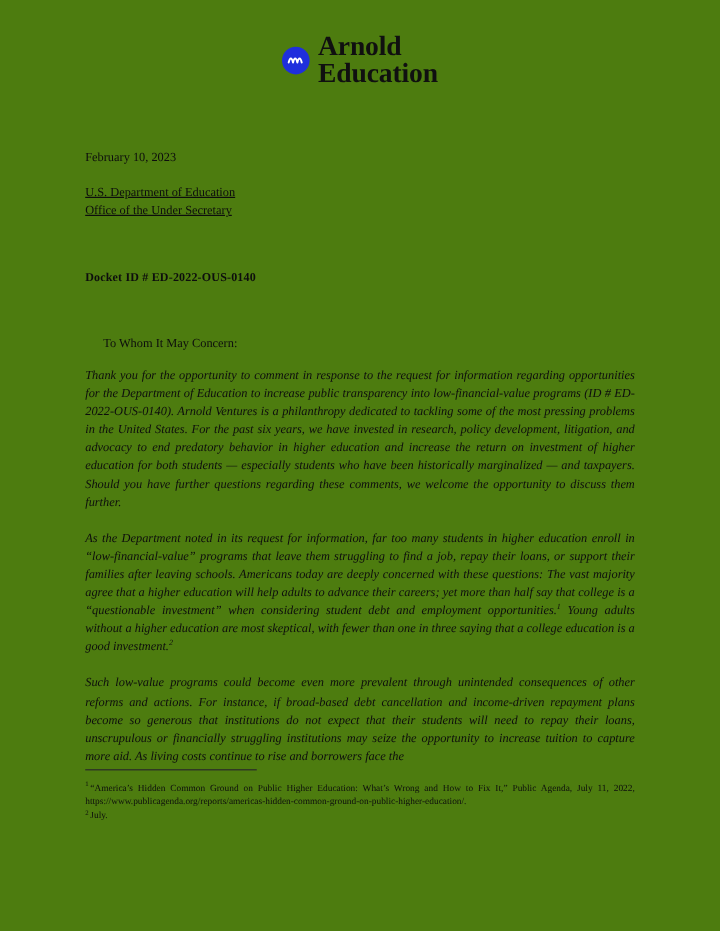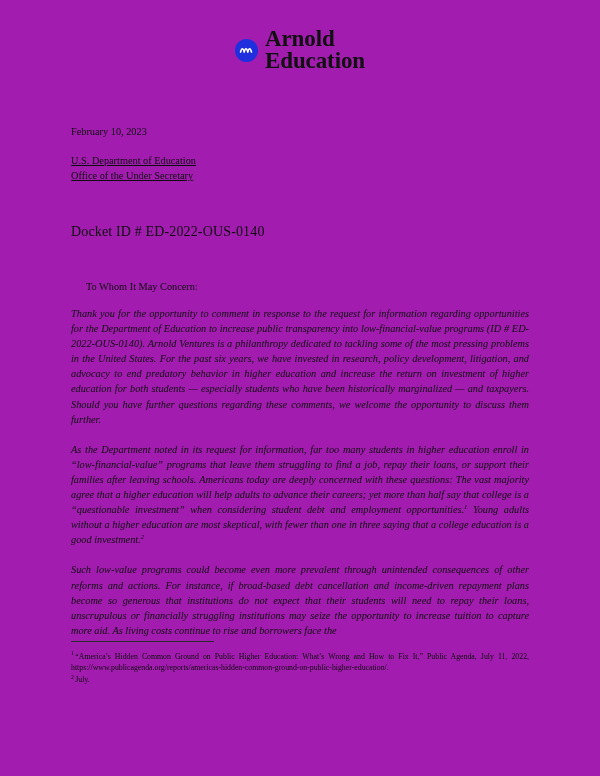--- a/index.html
+++ b/index.html
@@ -15,21 +15,21 @@
     color: #0d0d0d;
     overflow: hidden;
   }
 
   .page {
     position: absolute;
     left: 0;
     top: 0;
     width: 600px;
     height: 776px;
-    background: #a21caf;
+    background: #4d7c0f;
   }
 
   
   .letterhead {
     position: absolute;
     left: 0;
     top: 28px;
     width: 600px;
     display: flex;
     justify-content: center;
@@ -87,22 +87,22 @@
     left: 0;
     font-size: 10.3px;
     line-height: 15.2px;
   }
   .recipient div { white-space: nowrap; text-decoration: underline; }
 
   .docket {
     position: absolute;
     top: 224px;
     left: 0;
-    font-size: 14px;
-    font-weight: 400;
+    font-size: 10px;
+    font-weight: 700;
     line-height: 15px;
     letter-spacing: 0.15px;
   }
 
   .salutation {
     position: absolute;
     top: 279px;
     left: 15px;
     font-size: 10.3px;
     line-height: 15px;

